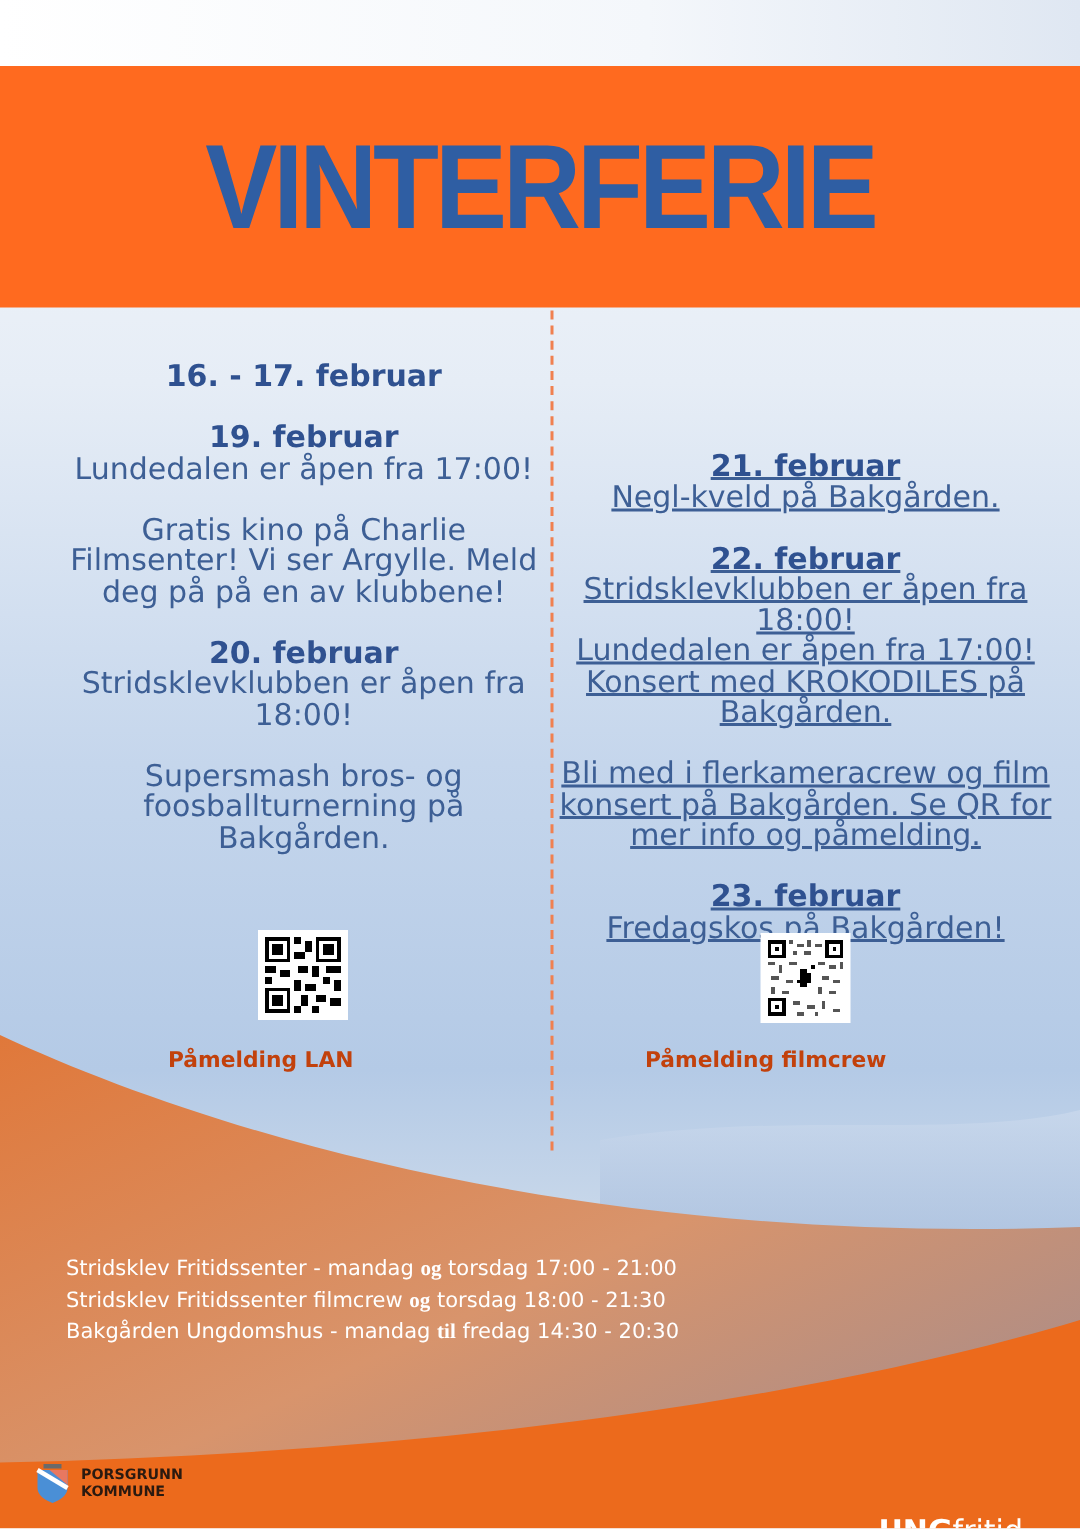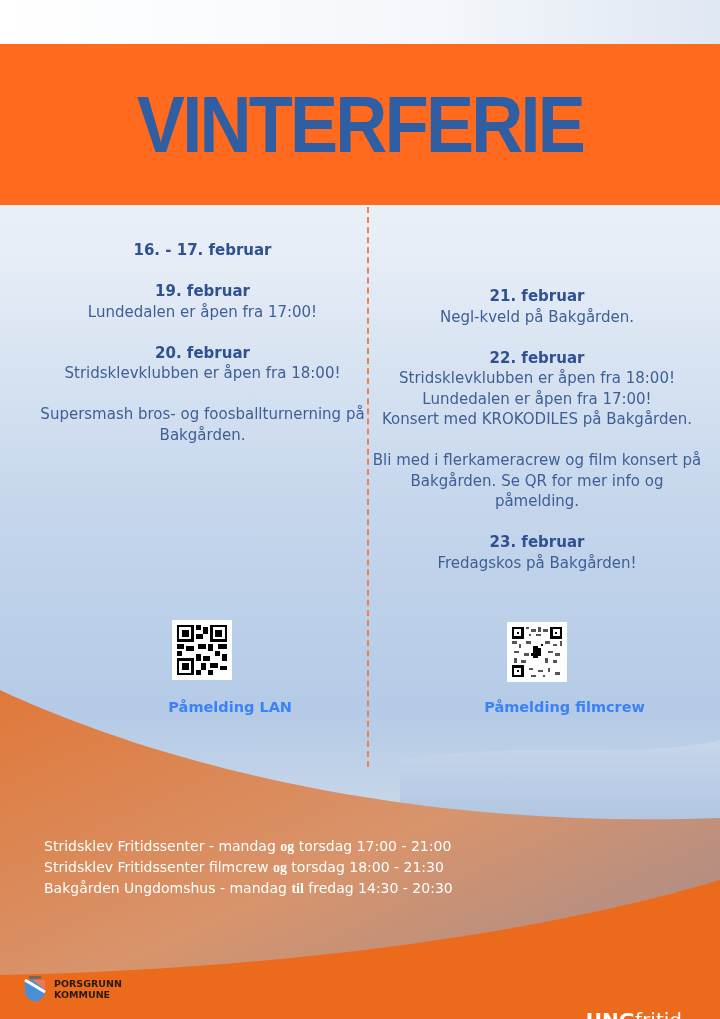--- a/index.html
+++ b/index.html
@@ -7,28 +7,28 @@
     font-family:"DejaVu Sans", sans-serif; color:#3a5a90;
     background: linear-gradient(180deg,#f7f9fc 0%,#e6edf6 25%,#c5d6ec 50%,#b4cae6 70%,#c9d8ea 80%,#ffffff 100%); }
   .topwhite { position:absolute; left:0; top:0; width:720px; height:44px;
     background:linear-gradient(90deg,#ffffff,#f4f7fb 60%,#dfe7f2); }
   .banner { position:absolute; left:0; top:44px; width:720px; height:161px; background:#ff6a1f; }
   .title { position:absolute; left:0; top:44px; width:720px; height:161px; display:flex; align-items:center; justify-content:center;
     font-family:"Liberation Sans", sans-serif; font-weight:bold; font-size:80px; letter-spacing:-3px;
     color:#2f5ea3; transform:scaleX(0.9); }
   .divider { position:absolute; left:367px; top:207px; height:560px; width:0;
     border-left:2px dashed #f08050; }
-  .col { position:absolute; text-align:center; font-size:15px; line-height:20.5px; color:#3d5f95; }
+  .col { position:absolute; text-align:center; font-size:20px; line-height:20.5px; color:#3d5f95; }
   .col .date { font-weight:bold; color:#2f5190; }
   .col .block { margin-bottom:20.5px; }
   .left { left:40px; width:325px; top:240px; }
-  .right { left:372px; width:330px; top:286px; }
+  .right { left:372px; width:330px; top:300px;text-decoration:underline; }
   .qr { position:absolute; width:60px; height:60px; background:#fff; }
   .qr svg { width:100%; height:100%; }
-  .qr-label { position:absolute; font-weight:bold; font-size:14.5px; color:#3b82f6; text-align:right; }
+  .qr-label { position:absolute; font-weight:bold; font-size:14.5px; color:#c2410c; text-align:left; }
   .wave { position:absolute; left:0; top:0; width:720px; height:1019px; }
   .hours { position:absolute; left:44px; top:836px; color:#fff; font-size:14px; line-height:21px; }
   .hours .h { font-weight:bold; font-size:14px; }
   .hours b { font-weight:bold;font-family:Liberation Serif, serif; }
   .logo-left { position:absolute; left:24px; top:976px; display:flex; align-items:center; }
   .shield { width:22px; height:26px; }
   .kom { margin-left:8px; font-size:9.5px; font-weight:bold; line-height:11px; color:#2a1a10; }
   .ung { position:absolute; right:38px; top:968px; text-align:center; color:#fff; }
   .ung .big { font-size:20px;margin-top:40px; }
   .ung .big b { font-weight:bold; }
@@ -43,20 +43,23 @@
 
 <div class="divider"></div>
 
 <div class="col left">
     <div class="block">
       <div class="date">16. - 17. februar</div>
     </div>
     <div class="block">
       <div class="date">19. februar</div>
       <div>Lundedalen er åpen fra 17:00!</div>
+    </div>
+    <div class="block">
+      <div>Gratis kino på Charlie Filmsenter! Vi ser Argylle. Meld deg på på en av klubbene!</div>
     </div>
     <div class="block">
       <div class="date">20. februar</div>
       <div>Stridsklevklubben er åpen fra 18:00!</div>
     </div>
     <div class="block">
       <div>Supersmash bros- og foosballturnerning på Bakgården.</div>
     </div>
   </div>
 <div class="col right">

